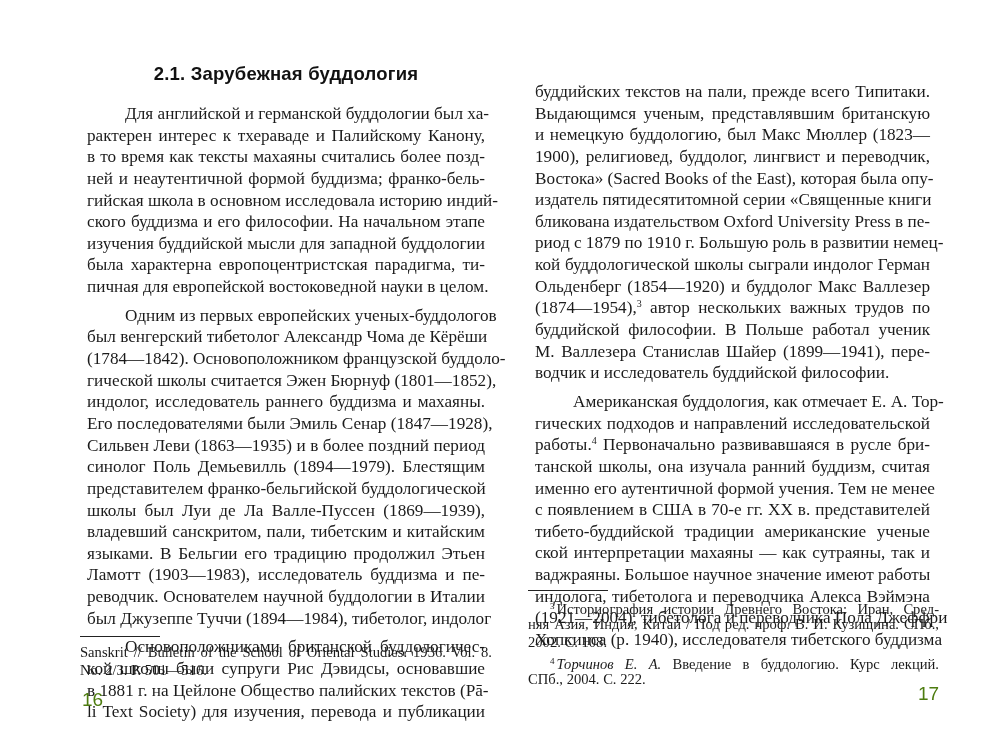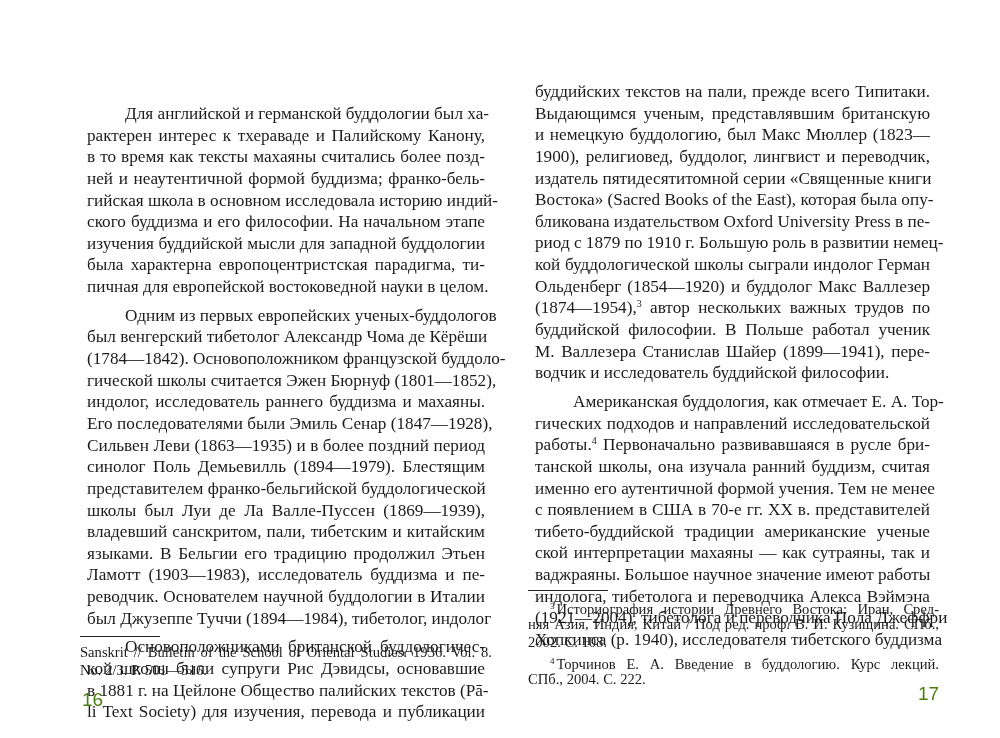--- a/index.html
+++ b/index.html
@@ -93,35 +93,36 @@
     .fn-num {
       font-size: 9px;
       vertical-align: 5px;
       margin-right: 2px;
     }
     .sup {
       font-size: 10px;
       vertical-align: 6px;
       line-height: 0;
     }
-    .italic { }
+    .italic { font-style: italic; }
 
     .page-number {
       position: absolute;
       font-family: "Liberation Sans", "DejaVu Sans", sans-serif;
       font-size: 19px;
       color: #4d7c0f;
     }
     .page-left .page-number { left: 82px; top: 689px; }
     .page-right .page-number { left: 418px; top: 683px; }
   </style>
 </head>
 <body>
 
 <div class="page page-left">
+  <div class="heading">2.1. Зарубежная буддология</div>
 
   <div class="col">
     <p>
       <span class="line indent">Для английской и германской буддологии был ха-</span>
       <span class="line">рактерен интерес к тхераваде и Палийскому Канону,</span>
       <span class="line">в то время как тексты махаяны считались более позд-</span>
       <span class="line">ней и неаутентичной формой буддизма; франко-бель-</span>
       <span class="line">гийская школа в основном исследовала историю индий-</span>
       <span class="line">ского буддизма и его философии. На начальном этапе</span>
       <span class="line">изучения буддийской мысли для западной буддологии</span>
@@ -162,22 +163,22 @@
   <div class="page-number">16</div>
 </div>
 
 <div class="page page-right">
   <div class="col">
     <p>
       <span class="line">буддийских текстов на пали, прежде всего Типитаки.</span>
       <span class="line">Выдающимся ученым, представлявшим британскую</span>
       <span class="line">и немецкую буддологию, был Макс Мюллер (1823—</span>
       <span class="line">1900), религиовед, буддолог, лингвист и переводчик,</span>
+      <span class="line">Востока» (Sacred Books of the East), которая была опу-</span>
       <span class="line">издатель пятидесятитомной серии «Священные книги</span>
-      <span class="line">Востока» (Sacred Books of the East), которая была опу-</span>
       <span class="line">бликована издательством Oxford University Press в пе-</span>
       <span class="line">риод с 1879 по 1910 г. Большую роль в развитии немец-</span>
       <span class="line">кой буддологической школы сыграли индолог Герман</span>
       <span class="line">Ольденберг (1854—1920) и буддолог Макс Валлезер</span>
       <span class="line"><span>(1874—1954),</span><span class="sup">3</span> <span>автор нескольких важных трудов по</span></span>
       <span class="line">буддийской философии. В Польше работал ученик</span>
       <span class="line">М. Валлезера Станислав Шайер (1899—1941), пере-</span>
       <span class="line last">водчик и исследователь буддийской философии.</span>
     </p>
     <p>

